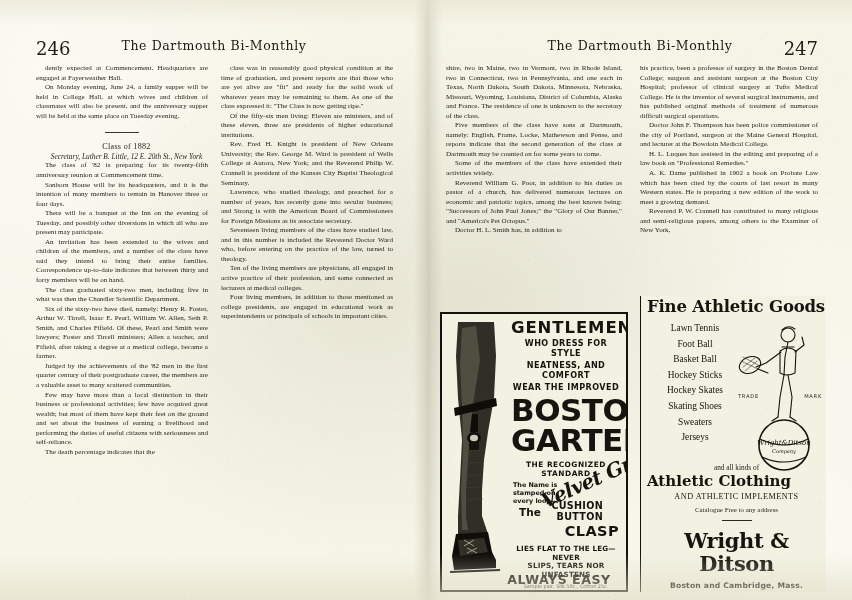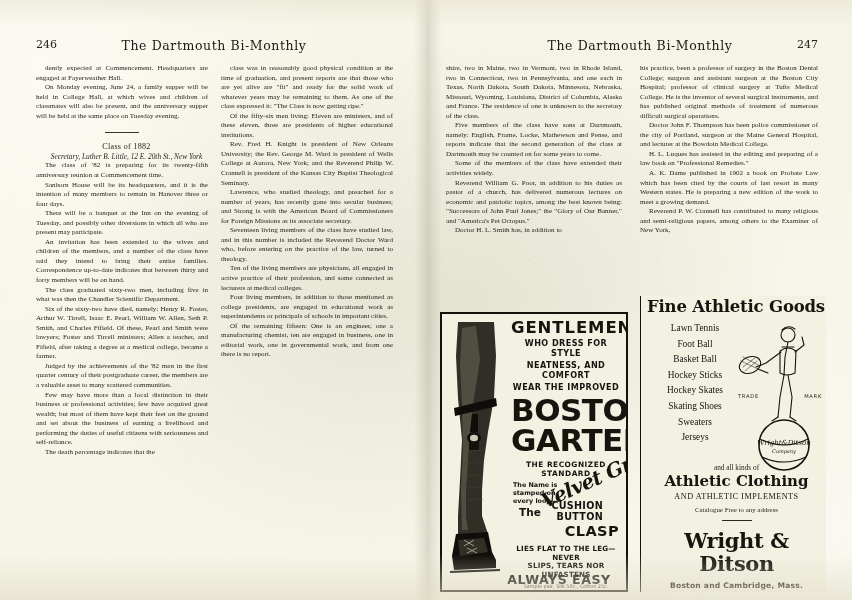--- a/index.html
+++ b/index.html
@@ -88,21 +88,21 @@
     color: #1d1a14;
     white-space: nowrap;
   }
   .runhead-left  { left: 0;  width: 428px; text-align: center; }
   .runhead-right { left: 428px; width: 424px; text-align: center; }
 
   .folio {
     position: absolute;
     top: 38px;
     font-family: "DejaVu Serif", serif;
-    font-size: 11px;
+    font-size: 18px;
     color: #23201a;
   }
   .folio-left  { left: 36px; }
   .folio-right { right: 34px; }
 
   
   .col {
     position: absolute;
     font-family: "Liberation Serif", serif;
     font-size: 7.05px;
@@ -350,21 +350,21 @@
     letter-spacing: 0.7px;
     color: #2a271f;
   }
   .wd-allkinds {
     text-align: center;
     font-size: 7.3px;
     margin-top: 14px;
     color: #26231c;
   }
   .wd-clothing {
-    text-align: center;
+    text-align: left;
     font-family: "DejaVu Serif", serif;
     font-size: 15px;
     font-weight: bold;
     line-height: 17px;
     margin-top: 1px;
   }
   .wd-implements {
     text-align: center;
     font-size: 8.2px;
     letter-spacing: 0.5px;
@@ -457,21 +457,20 @@
   </div>
 
   <div class="col" id="col-246-b">
     <p>class was in reasonably good physical condition at the time of graduation, and present reports are that those who are yet alive are "fit" and ready for the solid work of whatever years may be remaining to them. As one of the class expressed it: "The Class is now getting ripe."</p>
     <p>Of the fifty-six men living: Eleven are ministers, and of these eleven, three are presidents of higher educational institutions.</p>
     <p>Rev. Fred H. Knight is president of New Orleans University; the Rev. George M. Ward is president of Wells College at Aurora, New York; and the Reverend Philip W. Crannell is president of the Kansas City Baptist Theological Seminary.</p>
     <p>Lawrence, who studied theology, and preached for a number of years, has recently gone into secular business; and Strong is with the American Board of Commissioners for Foreign Missions as its associate secretary.</p>
     <p>Seventeen living members of the class have studied law, and in this number is included the Reverend Doctor Ward who, before entering on the practice of the law, turned to theology.</p>
     <p>Ten of the living members are physicians, all engaged in active practice of their profession, and some connected as lecturers at medical colleges.</p>
     <p>Four living members, in addition to those mentioned as college presidents, are engaged in educational work as superintendents or principals of schools in important cities.</p>
-    <p>Of the remaining fifteen: One is an engineer, one a manufacturing chemist, ten are engaged in business, one in editorial work, one in governmental work, and from one there is no report.</p>
   </div>
 
   <div class="col" id="col-247-a">
     <p class="noind">shire, two in Maine, two in Vermont, two in Rhode Island, two in Connecticut, two in Pennsylvania, and one each in Texas, North Dakota, South Dakota, Minnesota, Nebraska, Missouri, Wyoming, Louisiana, District of Columbia, Alaska and France. The residence of one is unknown to the secretary of the class.</p>
     <p>Five members of the class have sons at Dartmouth, namely: English, Frame, Locke, Mathewson and Pense, and reports indicate that the second generation of the class at Dartmouth may be counted on for some years to come.</p>
     <p>Some of the members of the class have extended their activities widely.</p>
     <p>Reverend William G. Poor, in addition to his duties as pastor of a church, has delivered numerous lectures on economic and patriotic topics, among the best known being: "Successors of John Paul Jones;" the "Glory of Our Banner," and "America's Pet Octopus."</p>
     <p>Doctor H. L. Smith has, in addition to</p>
   </div>
 

